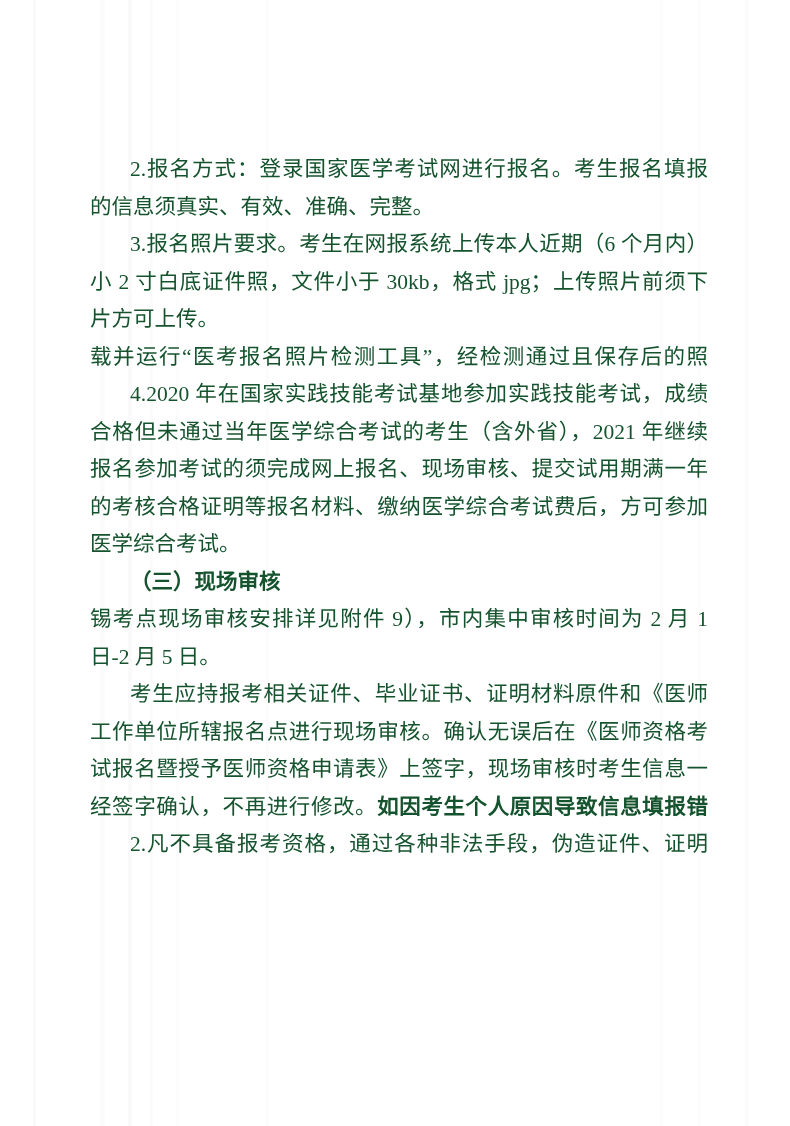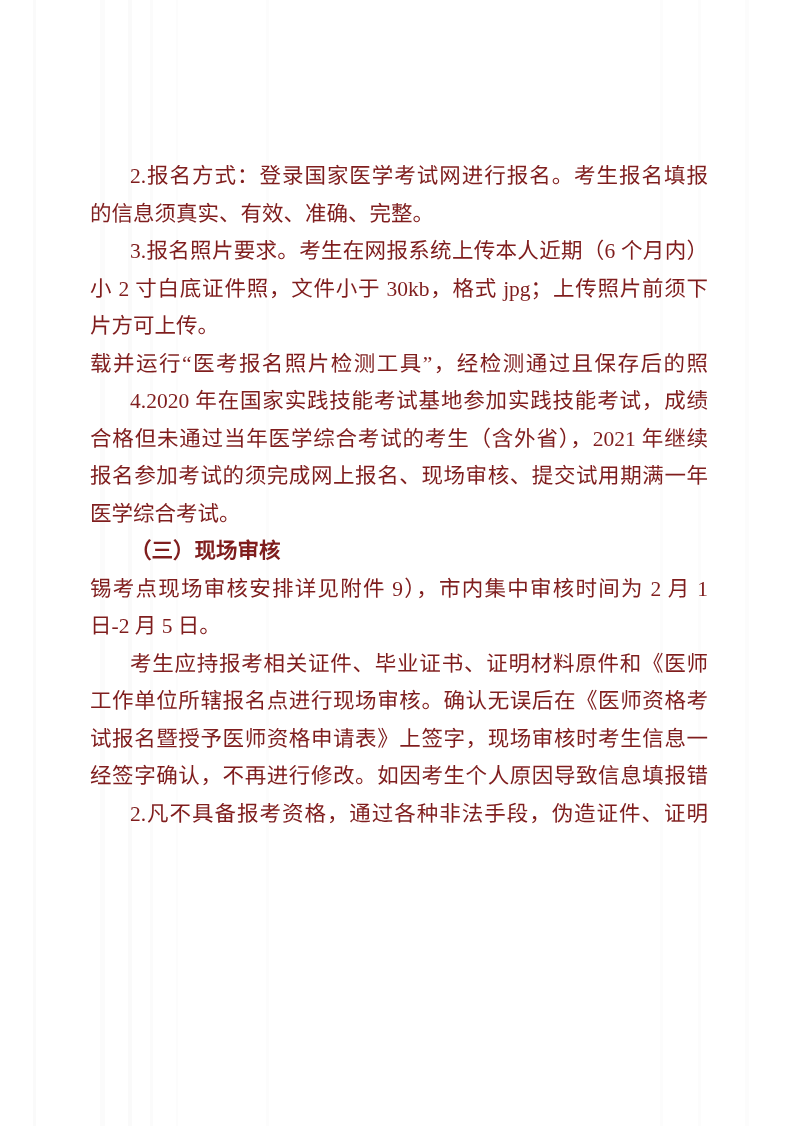--- a/index.html
+++ b/index.html
@@ -26,63 +26,64 @@
       linear-gradient(to right, rgba(0,0,0,0.014), rgba(0,0,0,0.014)) 150px 0 / 3px 100% no-repeat,
       linear-gradient(to right, rgba(0,0,0,0.012), rgba(0,0,0,0.012)) 176px 0 / 2px 100% no-repeat,
       linear-gradient(to right, rgba(0,0,0,0.012), rgba(0,0,0,0.012)) 266px 0 / 3px 100% no-repeat,
       linear-gradient(to right, rgba(0,0,0,0.010), rgba(0,0,0,0.010)) 660px 0 / 3px 100% no-repeat,
       linear-gradient(to right, rgba(0,0,0,0.012), rgba(0,0,0,0.012)) 698px 0 / 3px 100% no-repeat,
       linear-gradient(to right, rgba(0,0,0,0.010), rgba(0,0,0,0.010)) 745px 0 / 4px 100% no-repeat;
   }
   .content {
     position: absolute;
     left: 90px;
-    top: 158px;
+    top: 151px;
     width: 618px;
     font-size: 21.5px;
-    color: #7f1d1d;
+    color: #14532d;
   }
   .line {
     height: 37.5px;
     line-height: 37.5px;
     text-align: justify;
     text-align-last: left;
     overflow: hidden;
     white-space: nowrap;
   }
   .line.justify {
     white-space: normal;
     text-align-last: justify;
   }
   .line.indent {
     text-indent: 40px;
   }
   .line.heading span {
     font-weight: 700;
   }
   .bold {
-    font-weight: 400;
+    font-weight: 700;
   }
 </style>
 </head>
 <body>
 
 <div class="scan-streaks"></div>
 
 <div class="content">
   <div>
       <div class="line indent justify"><span>2.报名方式：登录国家医学考试网进行报名。考生报名填报</span></div>
       <div class="line"><span>的信息须真实、有效、准确、完整。</span></div>
       <div class="line indent justify"><span>3.报名照片要求。考生在网报系统上传本人近期（6 个月内）</span></div>
       <div class="line justify"><span>小 2 寸白底证件照，文件小于 30kb，格式 jpg；上传照片前须下</span></div>
       <div class="line"><span>片方可上传。</span></div>
       <div class="line justify"><span>载并运行“医考报名照片检测工具”，经检测通过且保存后的照</span></div>
       <div class="line indent justify"><span>4.2020 年在国家实践技能考试基地参加实践技能考试，成绩</span></div>
       <div class="line justify"><span>合格但未通过当年医学综合考试的考生（含外省），2021 年继续</span></div>
       <div class="line justify"><span>报名参加考试的须完成网上报名、现场审核、提交试用期满一年</span></div>
+      <div class="line justify"><span>的考核合格证明等报名材料、缴纳医学综合考试费后，方可参加</span></div>
       <div class="line"><span>医学综合考试。</span></div>
       <div class="line indent heading"><span class="bold">（三）现场审核</span></div>
       <div class="line justify"><span>锡考点现场审核安排详见附件 9），市内集中审核时间为 2 月 1</span></div>
       <div class="line"><span>日-2 月 5 日。</span></div>
       <div class="line indent justify"><span>考生应持报考相关证件、毕业证书、证明材料原件和《医师</span></div>
       <div class="line justify"><span>工作单位所辖报名点进行现场审核。确认无误后在《医师资格考</span></div>
       <div class="line justify"><span>试报名暨授予医师资格申请表》上签字，现场审核时考生信息一</span></div>
       <div class="line justify"><span>经签字确认，不再进行修改。</span><span class="bold">如因考生个人原因导致信息填报错</span></div>
       <div class="line indent justify"><span>2.凡不具备报考资格，通过各种非法手段，伪造证件、证明</span></div>
     </div>

